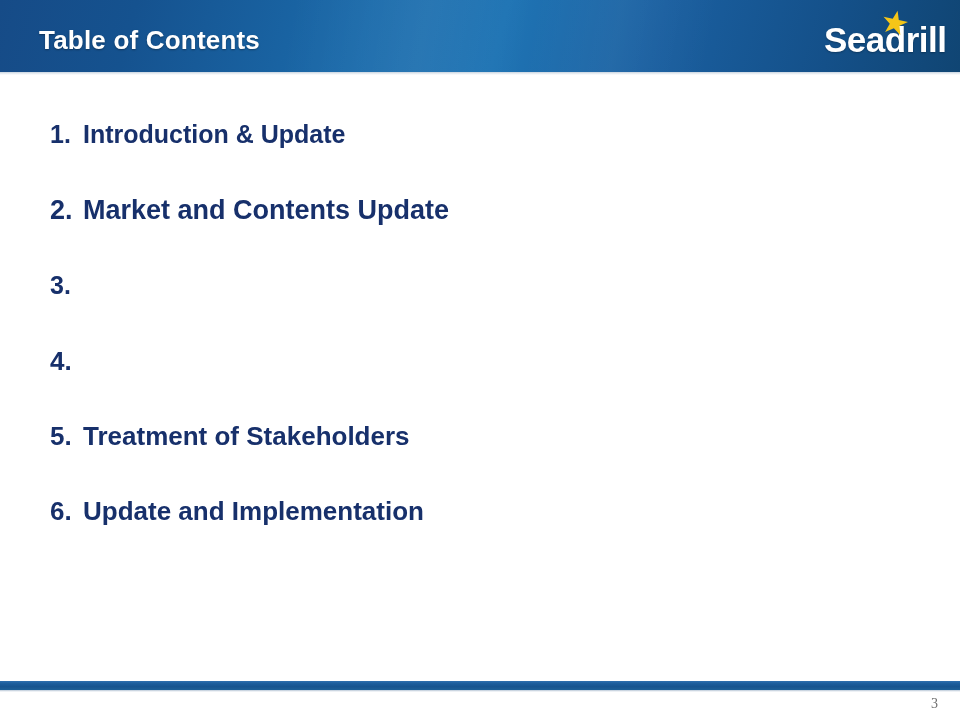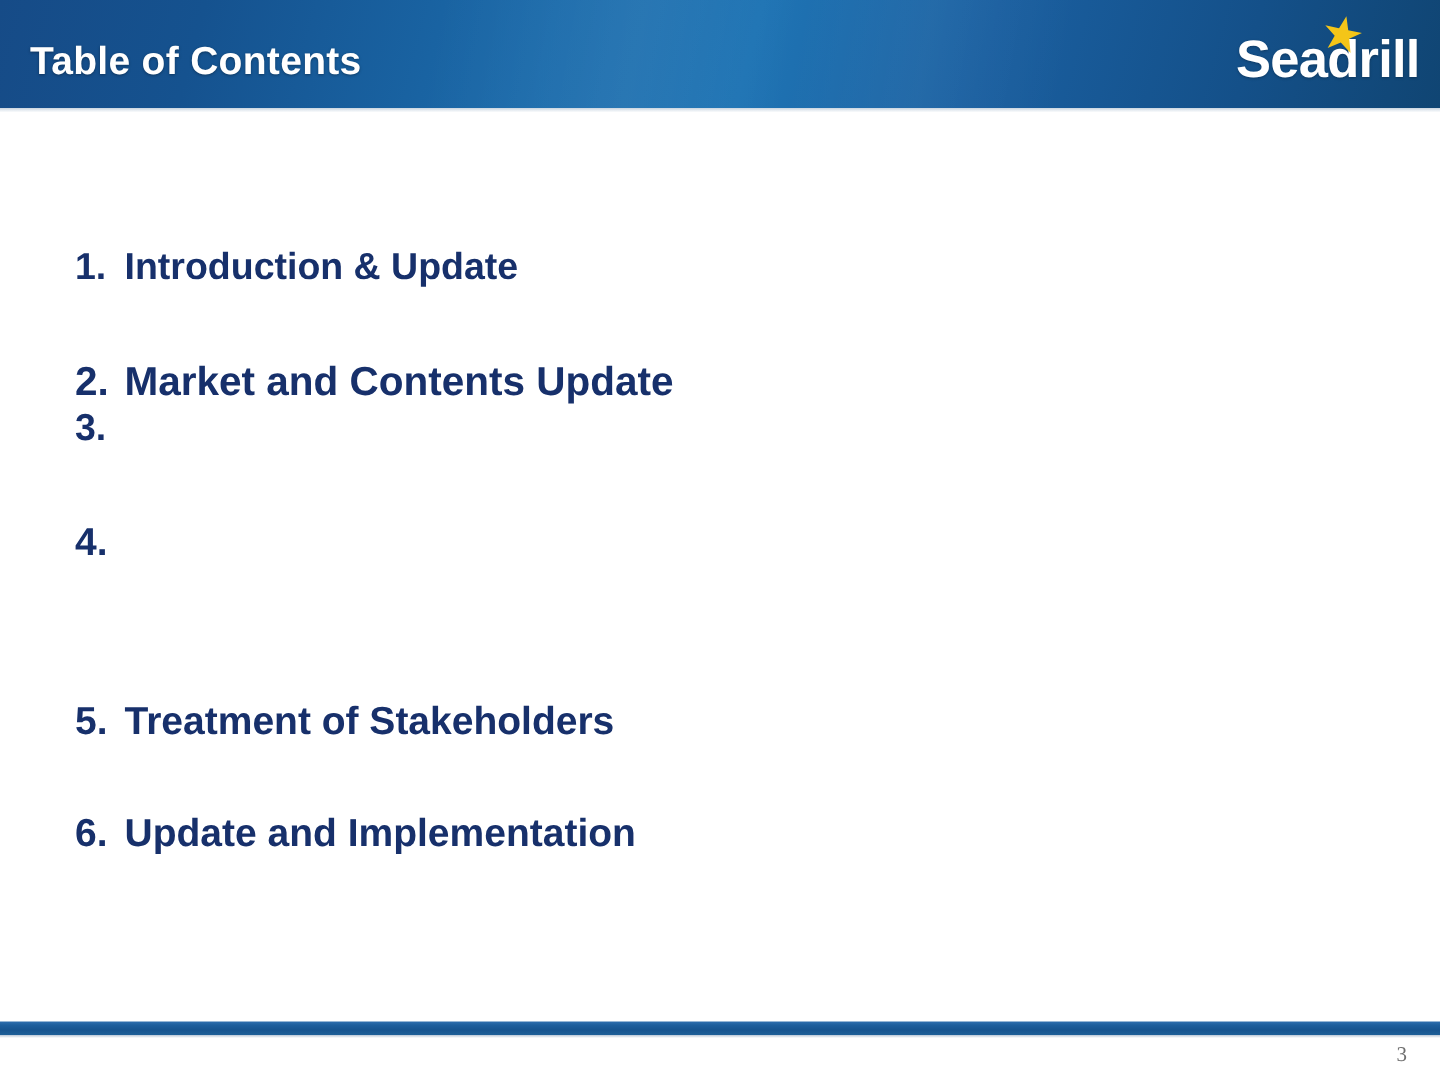--- a/index.html
+++ b/index.html
@@ -51,21 +51,21 @@
     position: absolute;
     left: 0;
     top: 72px;
     width: 960px;
     height: 3px;
     background: linear-gradient(to bottom, #c9d4df 0%, #e9eef3 55%, #ffffff 100%);
   }
 
   .header-title {
     position: absolute;
-    left: 20px;
+    left: 39px;
     top: 25px;
     font-size: 26px;
     font-weight: bold;
     color: #ffffff;
     letter-spacing: 0.2px;
     text-shadow: 0 1px 2px rgba(0,0,0,0.35);
     z-index: 3;
   }
 
   
@@ -112,21 +112,20 @@
     color: #17306b;
     font-weight: bold;
     white-space: nowrap;
   }
   .toc-num {
     width: 33px;
     flex: none;
   }
   .toc-label {
     flex: none;
-    margin-top: 44px;
   }
 
   .toc-item.i0 { top: 48px;  font-size: 25px; }
   .toc-item.i1 { top: 123px; font-size: 27px; }
   .toc-item.i2 { top: 199px; font-size: 25px; }
   .toc-item.i3 { top: 274px; font-size: 26px; }
   .toc-item.i4 { top: 349px; font-size: 26px; }
   .toc-item.i5 { top: 424px; font-size: 26px; }
 
   

